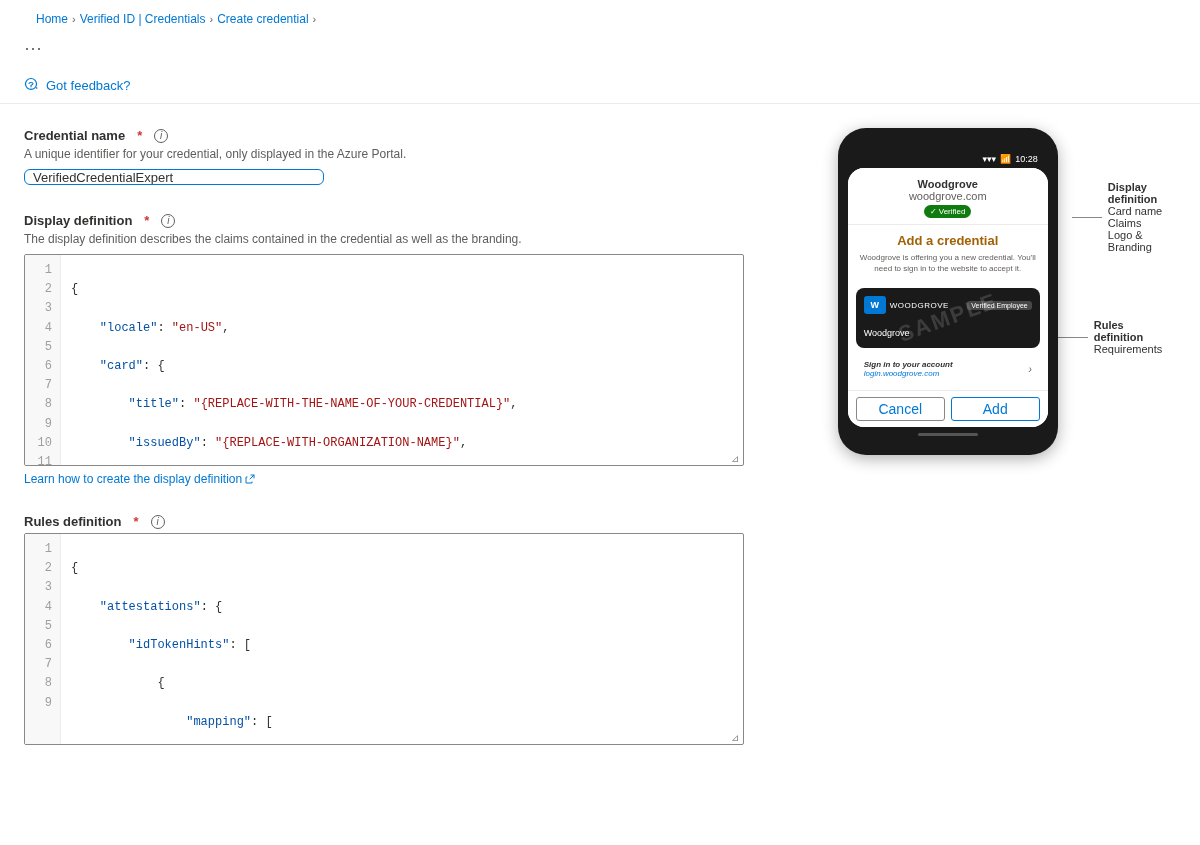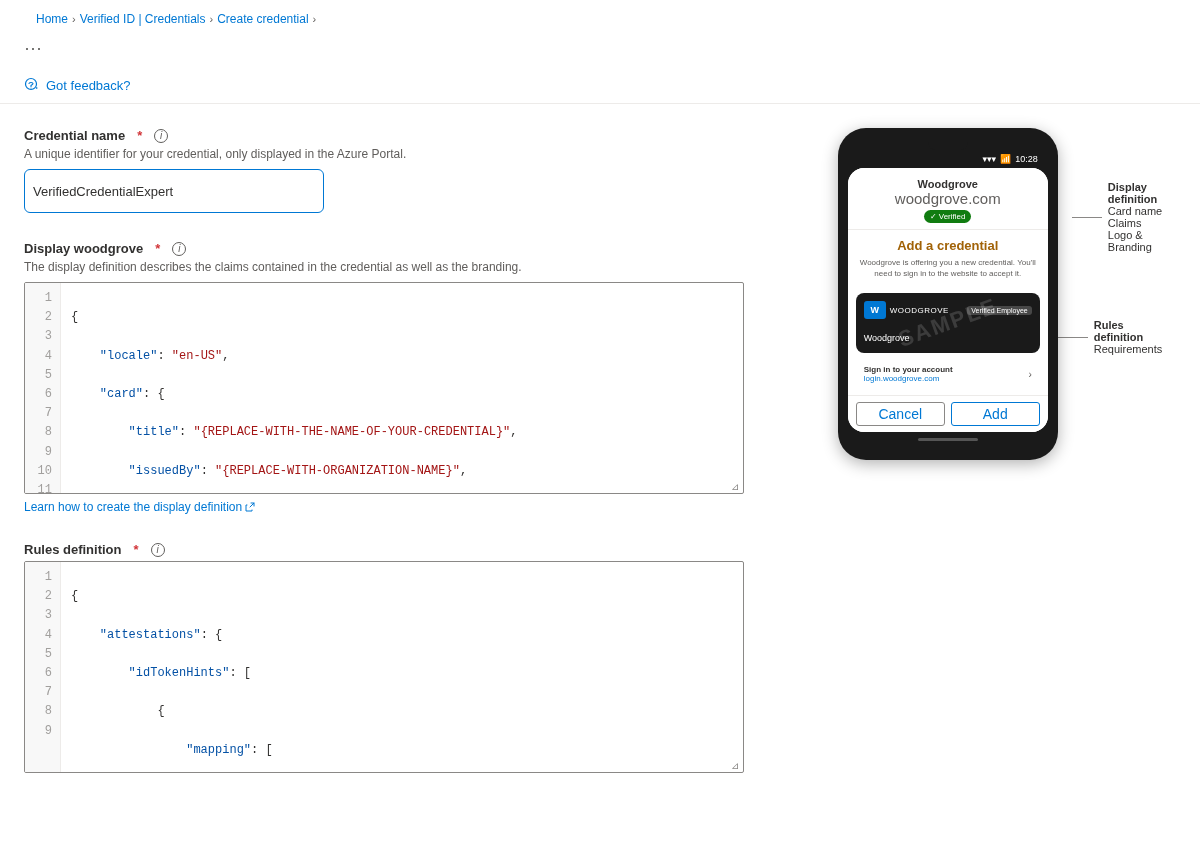--- a/index.html
+++ b/index.html
@@ -100,21 +100,21 @@
     }
     .field-desc {
       font-size: 12px;
       color: #605e5c;
       margin-bottom: 8px;
     }
 
     
     .text-input {
       width: 300px;
-      height: 44px;
+      height: 16px;
       border: 1px solid #0078d4;
       border-radius: 6px;
       padding: 0 8px;
       font-size: 13px;
       outline: none;
       color: #323130;
     }
 
     
     .code-editor {
@@ -214,21 +214,21 @@
       border-radius: 0 0 8px 8px;
       margin: 0 auto;
     }
     .phone-header {
       background: #fff;
       text-align: center;
       padding: 10px 8px 6px;
       border-bottom: 1px solid #edebe9;
     }
     .phone-org { font-size: 11px; font-weight: 600; color: #323130; }
-    .phone-domain { font-size: 15px; color: #605e5c; text-align: center; }
+    .phone-domain { font-size: 11px; color: #605e5c; text-align: center; }
     .verified-badge {
       background: #107c10;
       color: #fff;
       font-size: 8px;
       padding: 2px 6px;
       border-radius: 10px;
       display: inline-flex;
       align-items: center;
       gap: 2px;
       margin-top: 2px;
@@ -294,20 +294,21 @@
     }
 
     .sign-in-section {
       background: #fff;
       margin: 0 8px 6px;
       border-radius: 6px;
       padding: 6px 8px;
       display: flex;
       align-items: center;
       justify-content: space-between;
+      font-style: italic;
     }
     .sign-in-text { font-size: 8px; font-weight: 600; color: #323130; }
     .sign-in-link { font-size: 8px; color: #0078d4; }
     .sign-in-chevron { color: #605e5c; font-size: 10px; }
 
     .phone-actions {
       background: #fff;
       padding: 6px 8px;
       display: flex;
       justify-content: space-between;
@@ -417,21 +418,21 @@
         <span>Credential name</span>
         <span class="required">*</span>
         <span class="info-icon">i</span>
       </div>
       <div class="field-desc">A unique identifier for your credential, only displayed in the Azure Portal.</div>
       <input class="text-input" type="text" value="VerifiedCredentialExpert" style="">
     </div>
 
     <div class="form-section">
       <div class="field-label">
-        <span>Display woodgrove</span>
+        <span>Display definition</span>
         <span class="required">*</span>
         <span class="info-icon">i</span>
       </div>
       <div class="field-desc">The display definition describes the claims contained in the credential as well as the branding.</div>
       <div class="code-editor">
         <div class="code-editor-inner">
           <div class="line-numbers">
             <div>1</div>
               <div>2</div>
               <div>3</div>

